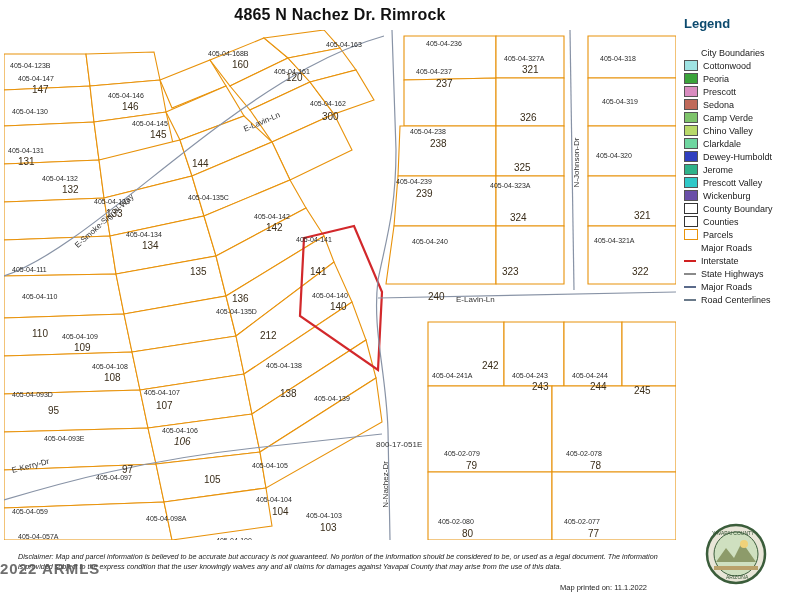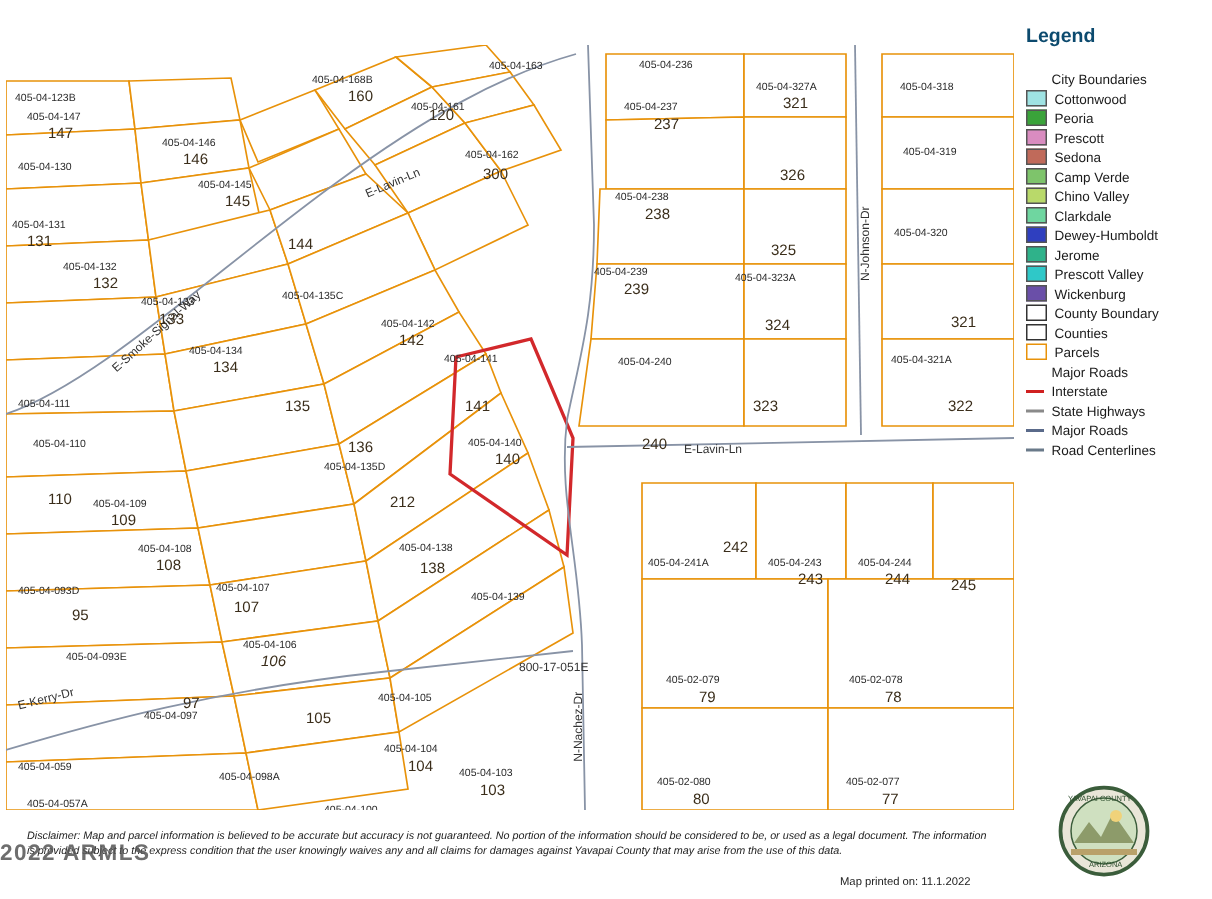--- a/index.html
+++ b/index.html
@@ -65,20 +65,21 @@
   .seal{
     position:absolute;left:700px;top:522px;width:72px;height:64px;
   }
   .sealtxt{position:absolute;font-size:5px;color:#2f4f2f;}
 </style>
 </head>
 <body>
 
 <div class="page">
 
+  <div class="title">4865 N Nachez Dr. Rimrock</div>
 
   <div class="map">
     <svg width="672" height="510" viewBox="0 0 672 510">
       <defs>
         <style>
           .p{fill:#ffffff;stroke:#e8920a;stroke-width:1.1;}
           .road{stroke:#9a9a9a;stroke-width:1;fill:none;}
           .rdln{stroke:#8893a6;stroke-width:1.2;fill:none;}
           .subj{fill:none;stroke:#d2282b;stroke-width:2.2;}
         </style>
@@ -173,21 +174,21 @@
         <path class="p" d="M548,442 L672,442 L672,510 L548,510 Z"></path>
       </g>
     </svg>
 
     <div class="street" style="left:240px;top:95px;transform:rotate(-23deg);transform-origin:left center;">E-Lavin-Ln</div>
     <div class="street" style="left:452px;top:265px;">E-Lavin-Ln</div>
     <div class="street" style="left:72px;top:212px;transform:rotate(-42deg);transform-origin:left center;">E-Smoke-Signal-Way</div>
     <div class="street" style="left:8px;top:436px;transform:rotate(-14deg);transform-origin:left center;">E-Kerry-Dr</div>
     <div class="street" style="left:358px;top:450px;transform:rotate(-90deg);transform-origin:center center;">N-Nachez-Dr</div>
     <div class="street" style="left:548px;top:128px;transform:rotate(-90deg);transform-origin:center center;">N-Johnson-Dr</div>
-    <div class="street" style="left:298px;top:410px;padding-left:44px;">800-17-051E</div>
+    <div class="street" style="left:328px;top:410px;padding-left:44px;">800-17-051E</div>
 
     <div class="lbl" style="left:6px;top:32px;">405-04-123B</div>
     <div class="lbl" style="left:14px;top:45px;">405-04-147</div>
     <div class="lblbig" style="left:28px;top:54px;">147</div>
     <div class="lbl" style="left:104px;top:62px;">405-04-146</div>
     <div class="lblbig" style="left:118px;top:71px;">146</div>
     <div class="lbl" style="left:8px;top:78px;">405-04-130</div>
     <div class="lbl" style="left:128px;top:90px;">405-04-145</div>
     <div class="lblbig" style="left:146px;top:99px;">145</div>
     <div class="lbl" style="left:4px;top:117px;">405-04-131</div>
@@ -233,21 +234,21 @@
     <div class="lblbig" style="left:318px;top:81px;">300</div>
     <div class="lbl" style="left:184px;top:164px;">405-04-135C</div>
     <div class="lbl" style="left:250px;top:183px;">405-04-142</div>
     <div class="lblbig" style="left:262px;top:192px;">142</div>
     <div class="lbl" style="left:292px;top:206px;">405-04-141</div>
     <div class="lblbig" style="left:306px;top:218px;margin-top:18px;">141</div>
     <div class="lbl" style="left:308px;top:262px;">405-04-140</div>
     <div class="lblbig" style="left:326px;top:271px;">140</div>
     <div class="lbl" style="left:212px;top:278px;">405-04-135D</div>
     <div class="lbl" style="left:262px;top:332px;">405-04-138</div>
-    <div class="lblbig" style="left:276px;top:344px;">138</div>
+    <div class="lblbig" style="left:276px;top:358px;">138</div>
     <div class="lbl" style="left:310px;top:365px;">405-04-139</div>
     <div class="lbl" style="left:422px;top:10px;">405-04-236</div>
     <div class="lbl" style="left:412px;top:38px;">405-04-237</div>
     <div class="lblbig" style="left:432px;top:48px;">237</div>
     <div class="lbl" style="left:500px;top:25px;">405-04-327A</div>
     <div class="lblbig" style="left:518px;top:34px;">321</div>
     <div class="lbl" style="left:596px;top:25px;">405-04-318</div>
     <div class="lbl" style="left:598px;top:68px;">405-04-319</div>
     <div class="lbl" style="left:406px;top:98px;">405-04-238</div>
     <div class="lblbig" style="left:426px;top:108px;">238</div>

